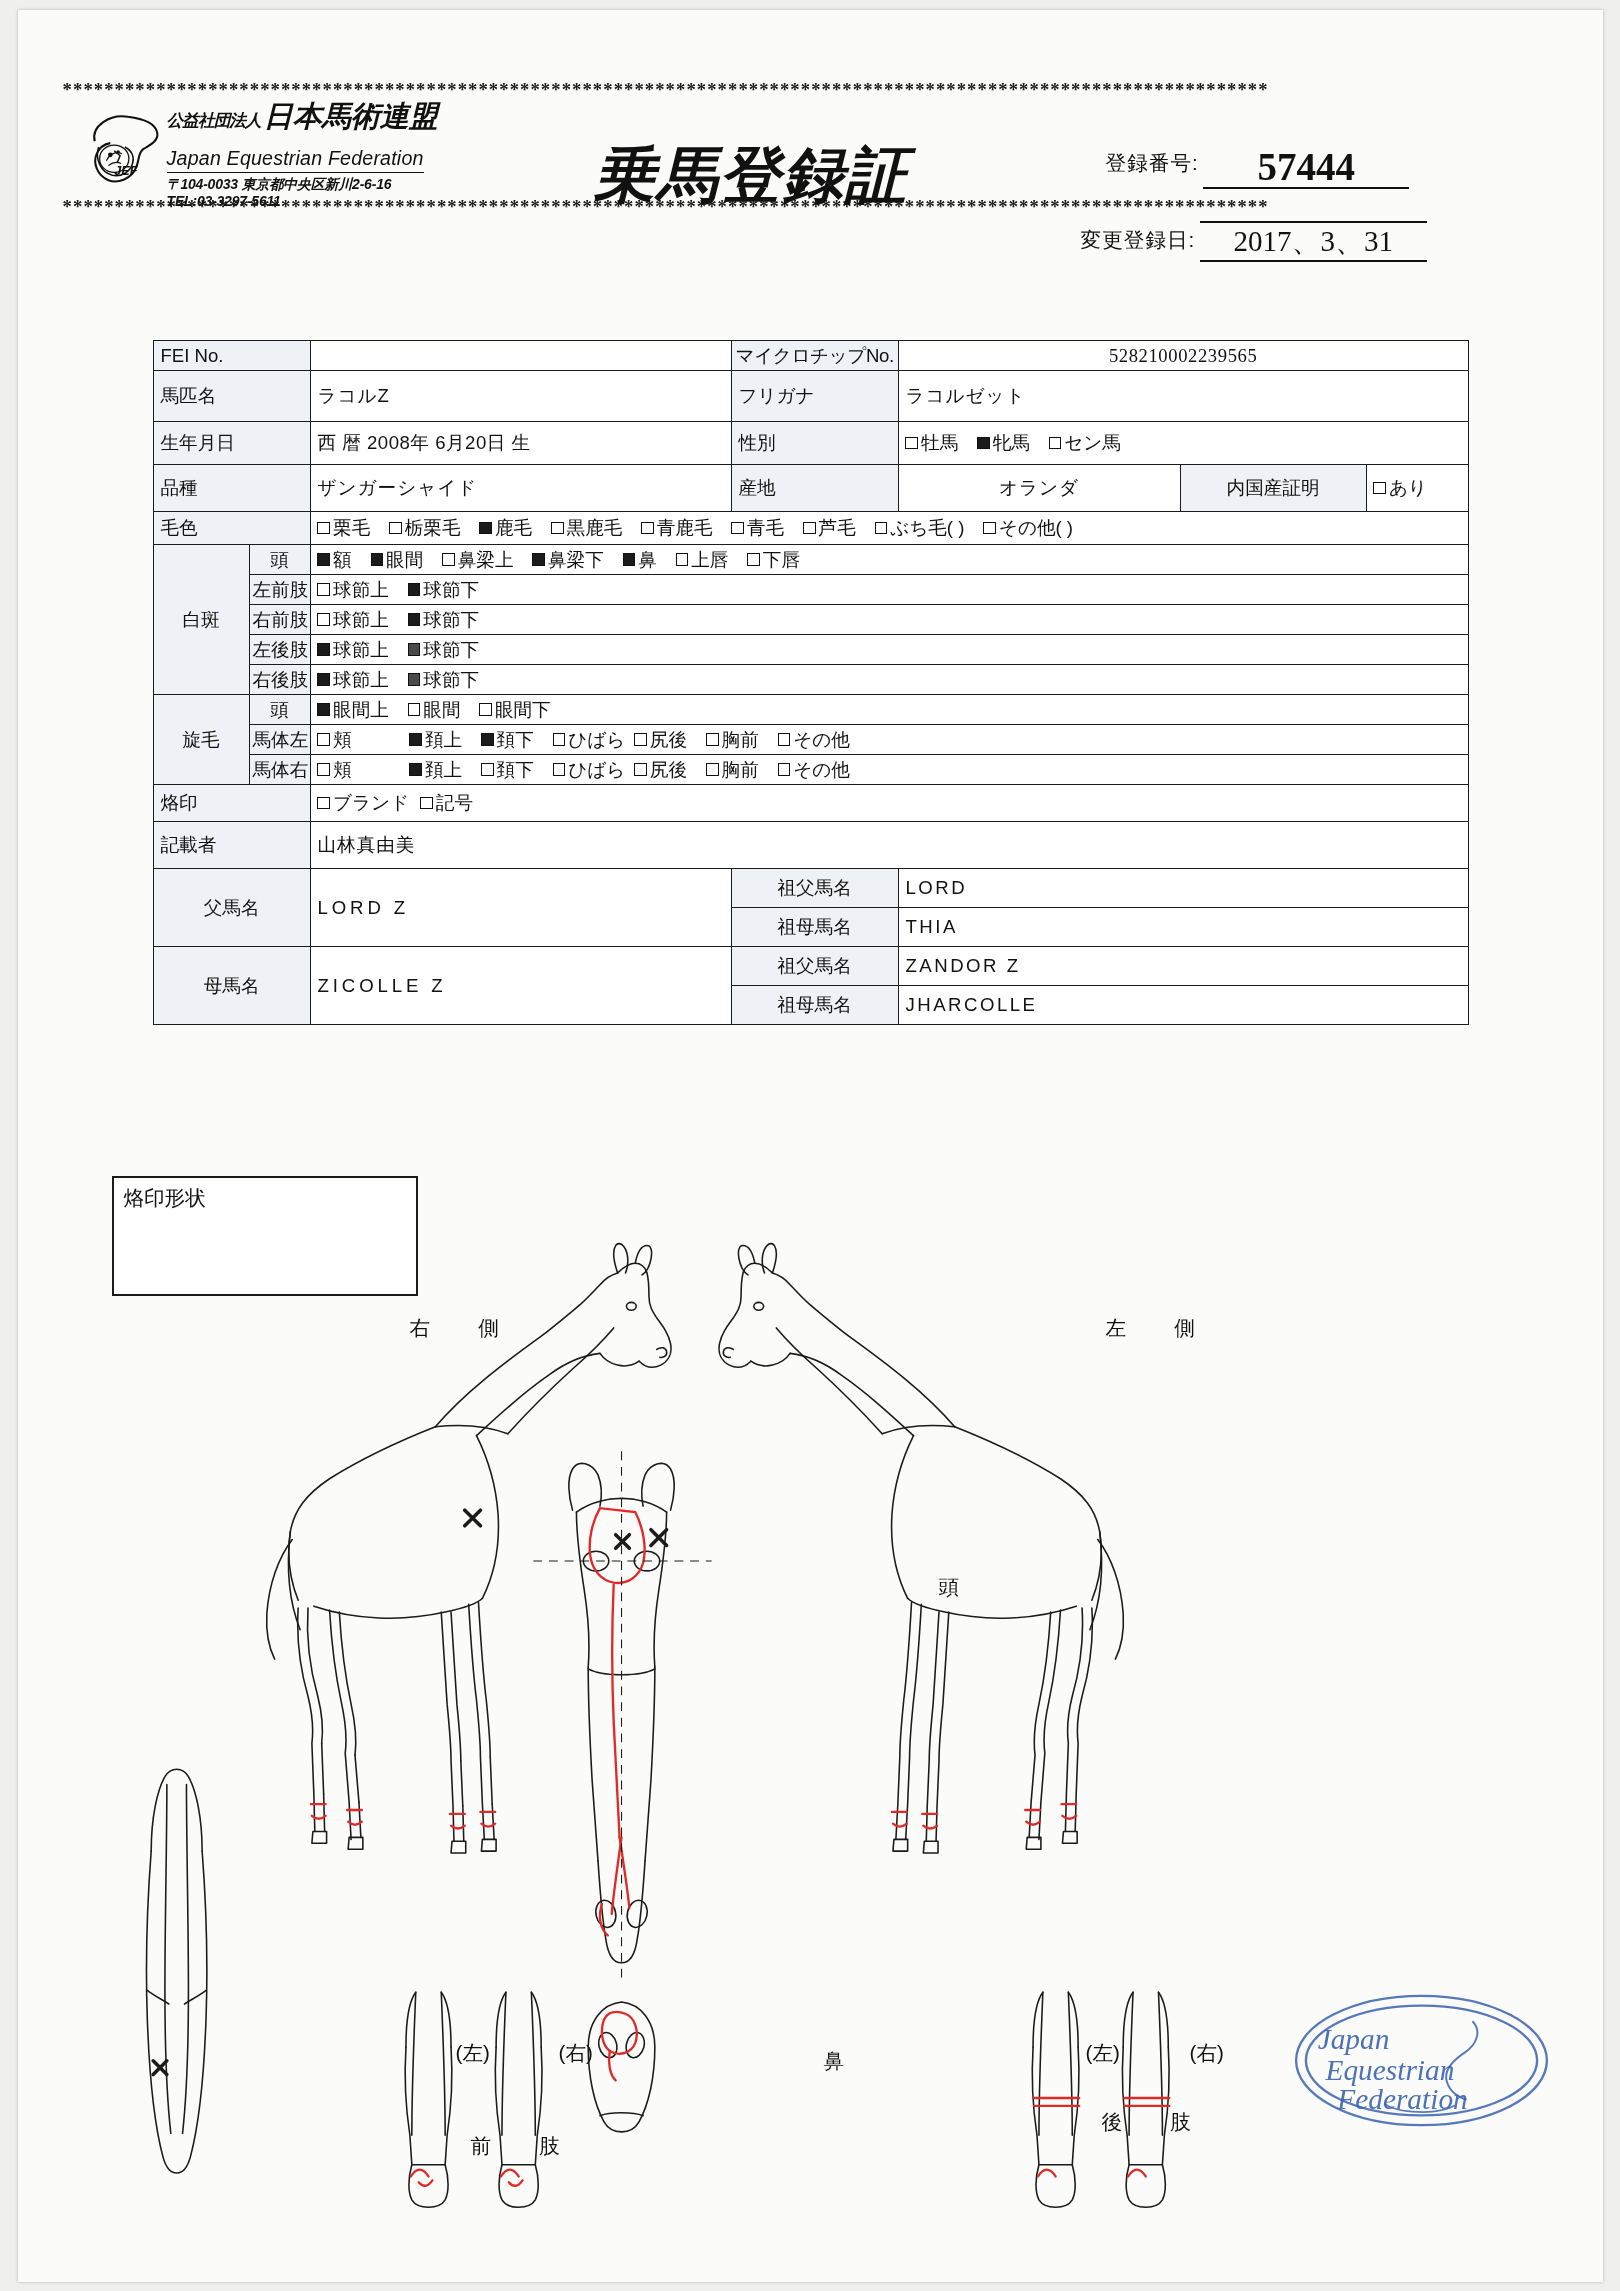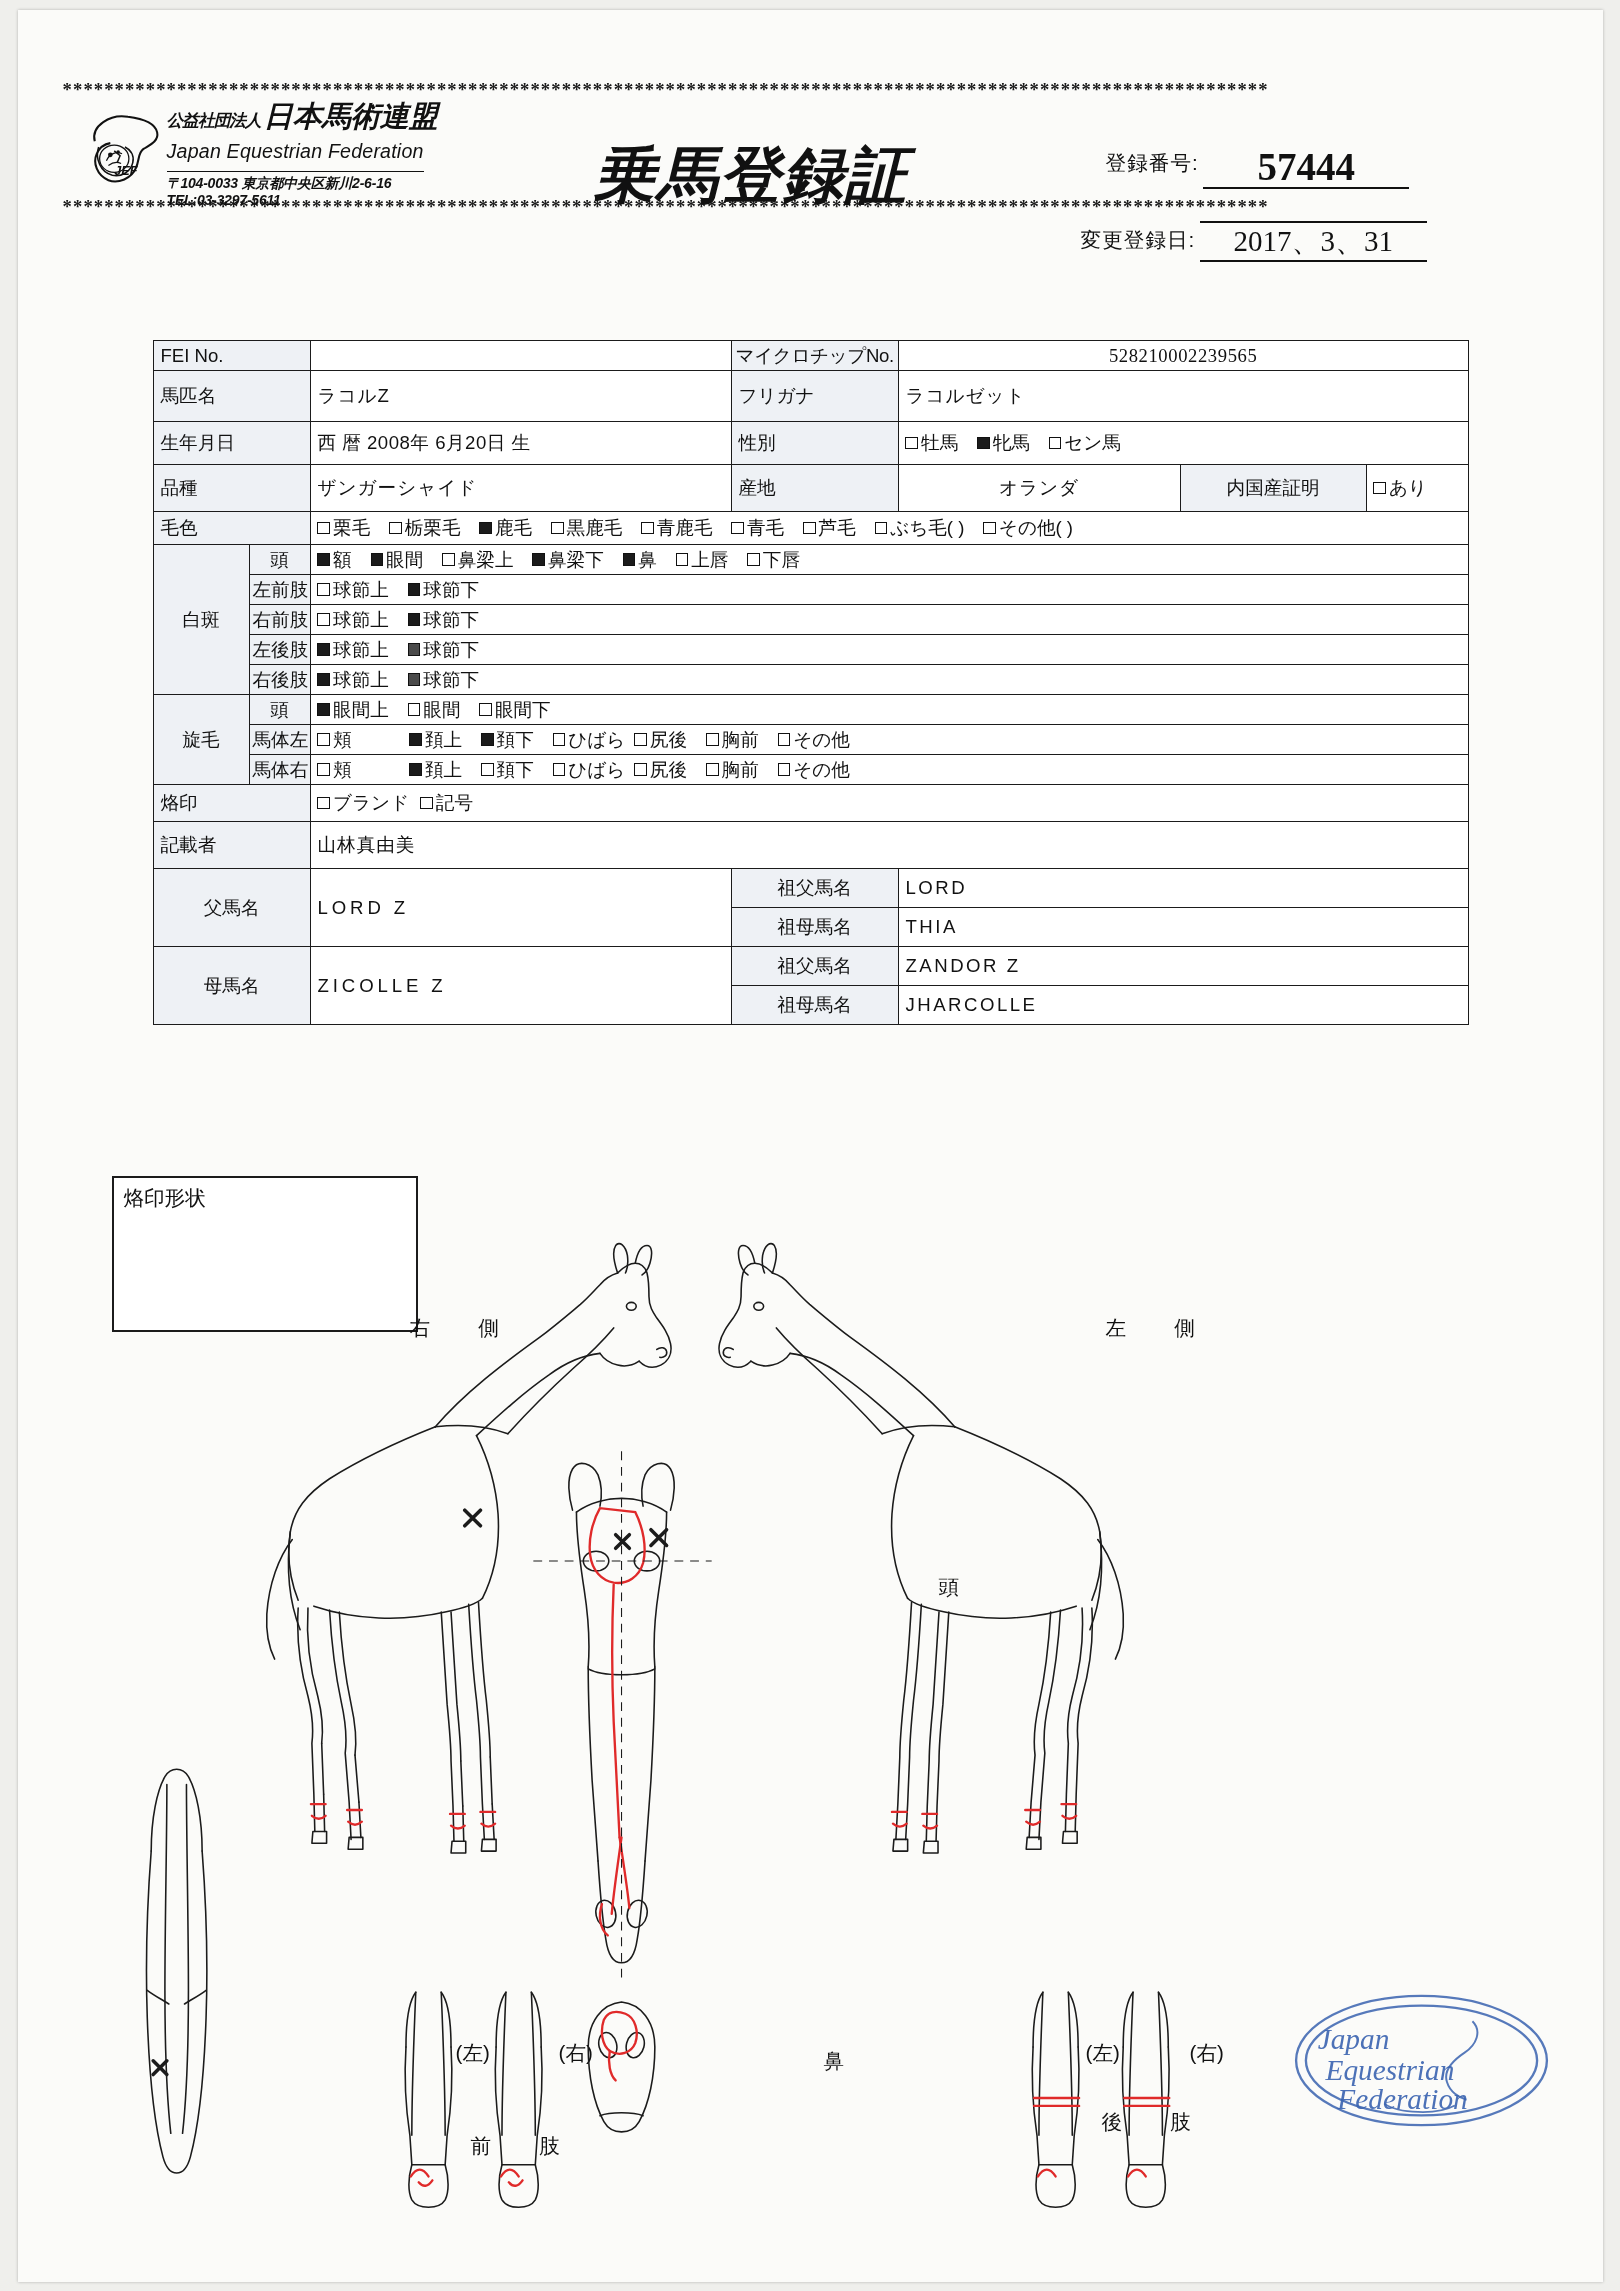--- a/index.html
+++ b/index.html
@@ -51,23 +51,23 @@
     font-family: "Liberation Sans", sans-serif;
     font-weight: bold; font-style: italic;
     white-space: nowrap;
     line-height: 1;
   }
   .org-jp .small { font-size: 16.7px; letter-spacing: -1px; }
   .org-jp .big { font-size: 29px; letter-spacing: 0px; margin-left: 3px; }
   .org-en {
     font-family: "Liberation Sans", sans-serif;
     font-style: italic; font-size: 19.6px;
-    margin-top: 9px; letter-spacing: 0.2px;
+    margin-top: 16px; letter-spacing: 0.2px;
     border-bottom: 1.6px solid #111;
-    display: inline-block; padding-bottom: 8px;
+    display: inline-block; padding-bottom: 2px;
   }
   .org-addr {
     font-family: "Liberation Sans", sans-serif;
     font-style: italic; font-weight: bold;
     font-size: 14px; line-height: 1.25;
     margin-top: 2.9px; letter-spacing: -0.2px;
   }
 
   .doc-title {
     position: absolute; left: 576px; top: 125px;
@@ -150,21 +150,21 @@
   .chk.on .bx { background: #1b1b1b; }
   .chk.dim .bx { background: #4a4a4a; }
 
   .pedi-name { font-size: 27.4px; letter-spacing: 3.9px; font-family: "Liberation Sans", sans-serif; }
   .pedi-sub  { font-size: 22.5px; letter-spacing: 2.5px; font-family: "Liberation Sans", sans-serif; }
 
   
   .brand-box {
     position: absolute;
     left: 94px; top: 1166px;
-    width: 306px; height: 156px;
+    width: 306px; height: 120px;
     border: 2px solid #1b1b1b;
     background: #fff;
   }
   .brand-box span {
     position: absolute; left: 9.8px; top: 5.9px;
     font-size: 20.6px;
   }
 
   .diagram {
     position: absolute;

